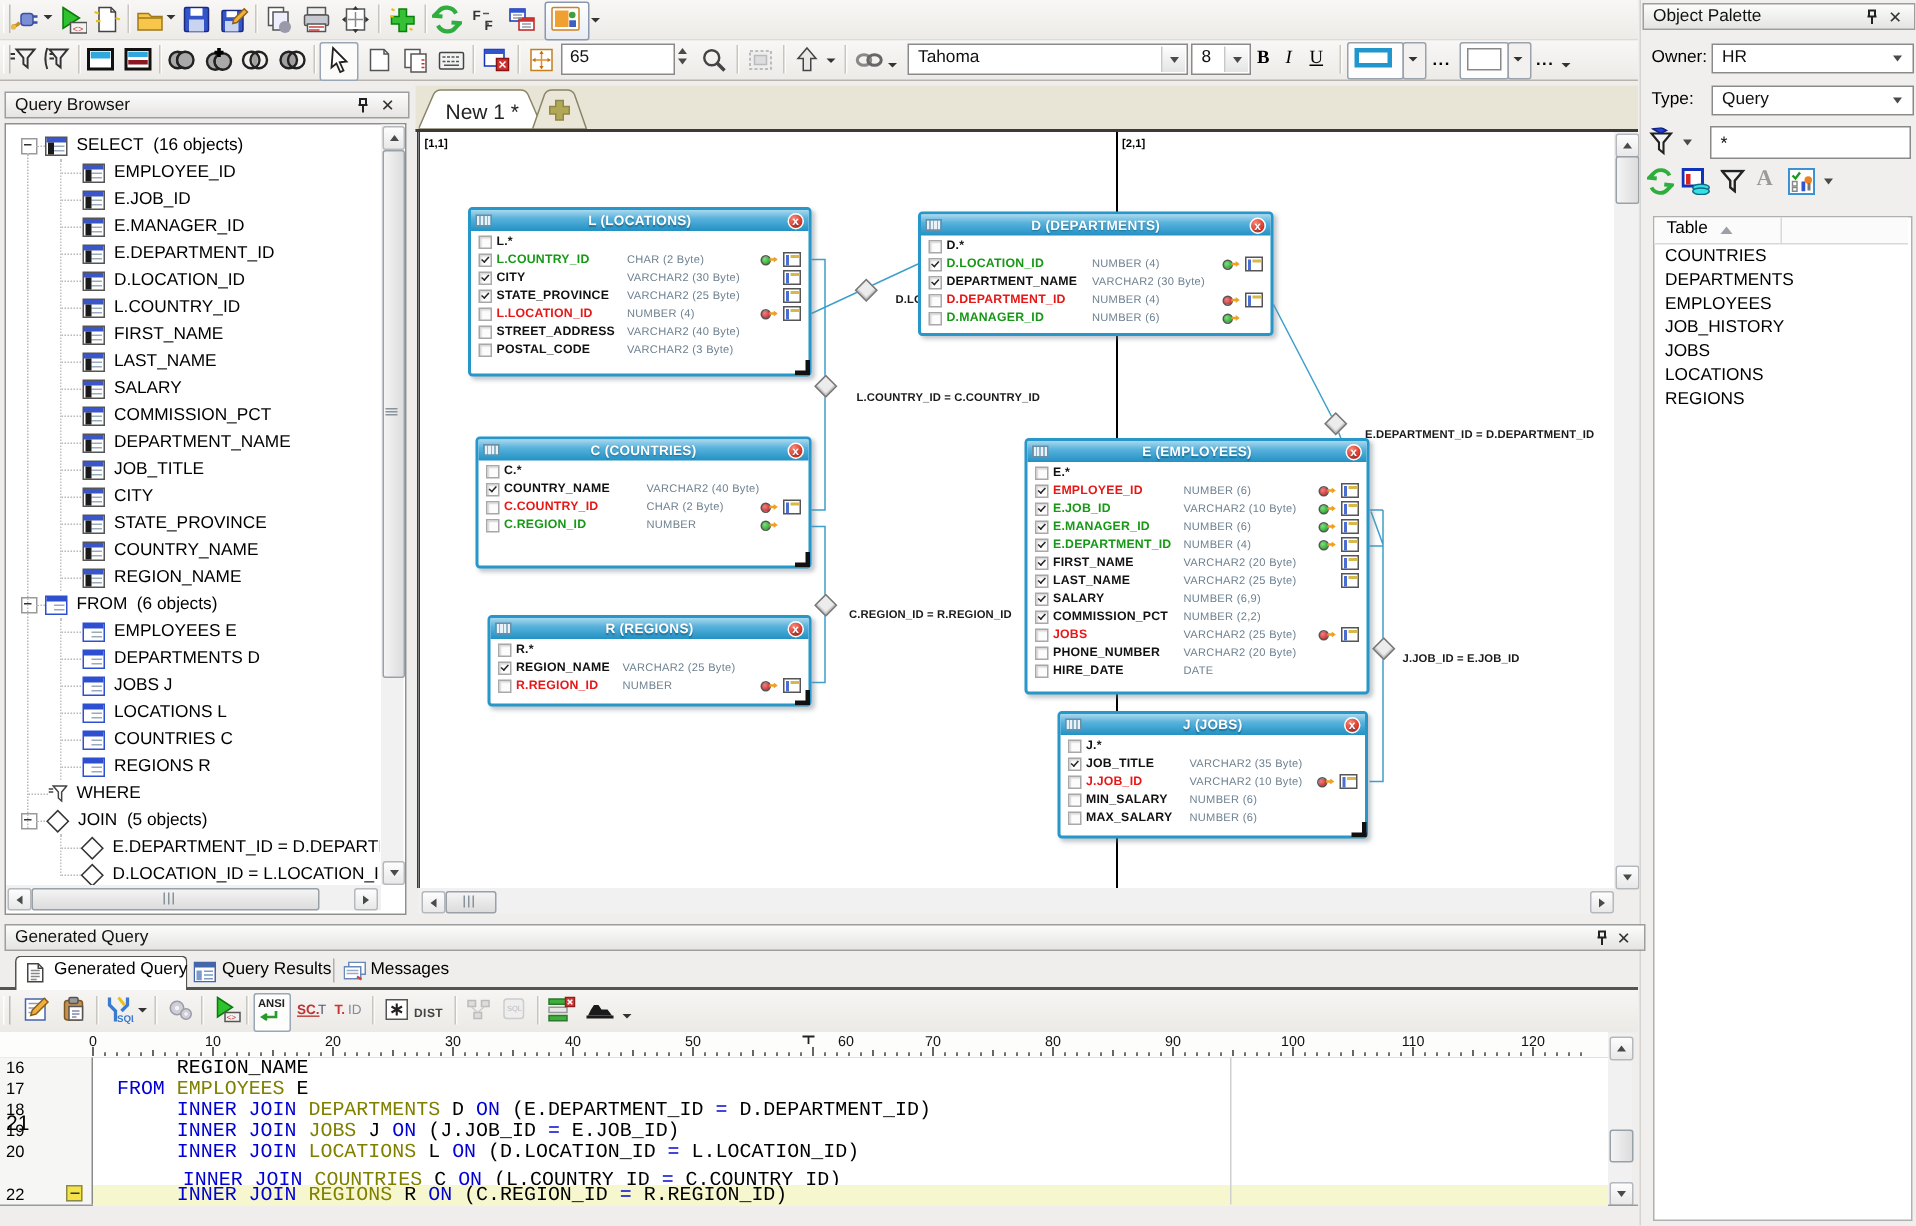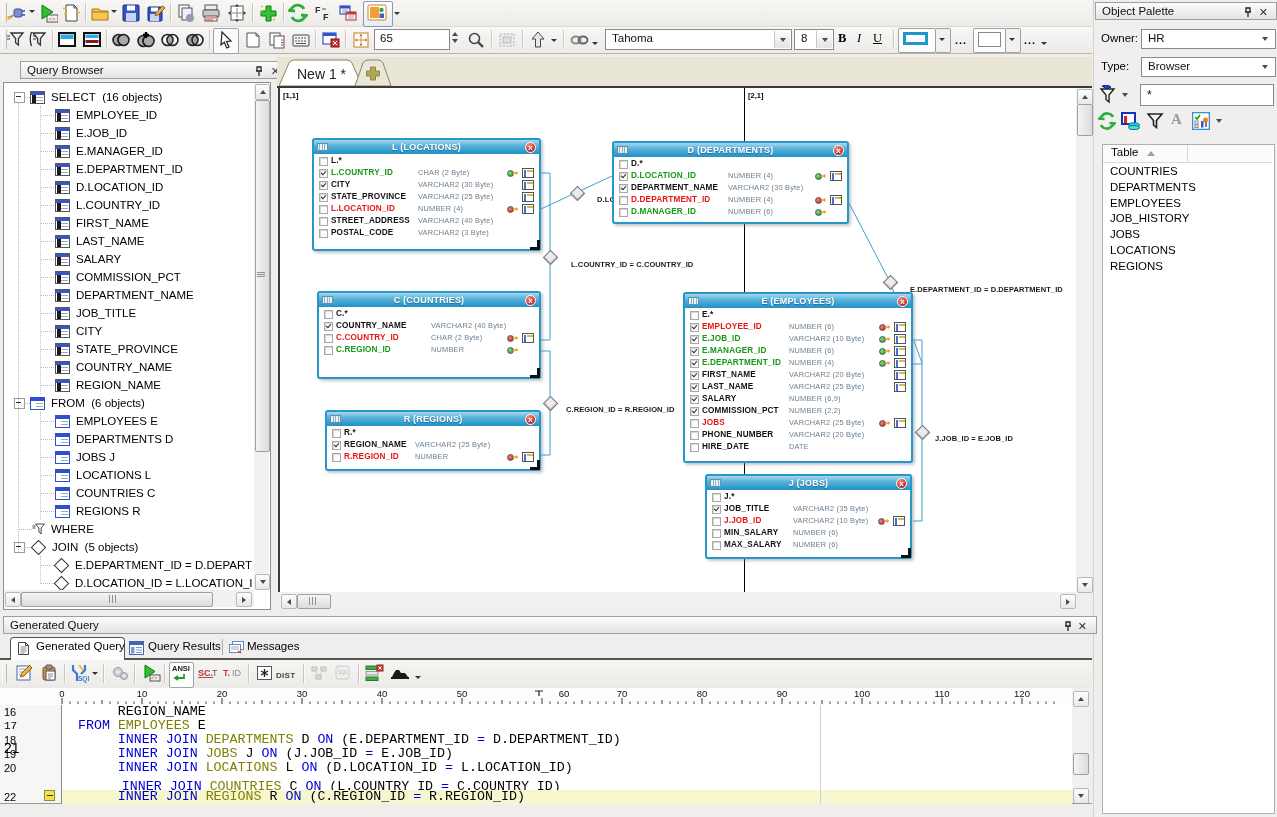--- a/index.html
+++ b/index.html
@@ -284,21 +284,21 @@
 <span class="dd" style="left:939px;top:38px"></span>
 <div class="abs" style="left:955px;top:34px;font-size:11px;font-weight:bold;letter-spacing:1px">...</div>
 <div class="btnish" style="left:973px;top:28px;width:31px;height:23px"></div>
 <div class="abs" style="left:978px;top:32px;width:21px;height:13px;border:1px solid #888;background:#fff"></div>
 <div class="btnish" style="left:1005px;top:28px;width:14px;height:23px;background:#f2f1ef"></div>
 <span class="dd" style="left:1009px;top:38px"></span>
 <div class="abs" style="left:1024px;top:34px;font-size:11px;font-weight:bold;letter-spacing:1px">...</div>
 <span class="dd" style="left:1041px;top:42px"></span>
 </div>
 
-<div class="hdr" style="left:20px;top:61px;width:262px;height:16px">Query Browser
+<div class="hdr" style="left:3px;top:61px;width:262px;height:16px">Query Browser
   <span class="pin" style="right:26px;top:3px"><svg width="9" height="11" viewBox="0 0 9 11">
         <path d="M2 1 h4 v4 h-4 z M1 5 h6 M4 5 v5" stroke="#222" stroke-width="1.3" fill="none"></path>
       </svg></span>
   <span class="xbtn" style="right:9px;top:1px">✕</span>
 </div>
 <div class="whitebox" style="left:3px;top:82px;width:266px;height:526px"></div>
 <div id="tree" style="position:absolute;left:0;top:0;width:253px;height:600px;overflow:hidden">
 <div class="ebox" style="left:14px;top:92px"></div>
 <div class="trow" style="top:88px"><span style="margin-left:30px" class="titab coltab">
         <i></i>
@@ -776,21 +776,21 @@
       </svg></span>
   <span class="xbtn" style="right:8px;top:1px">✕</span>
 </div>
 <div class="abs" style="left:1101px;top:32px;font-size:11.5px">Owner:</div>
 <div class="combo" style="left:1141px;top:29px;width:133px;height:18px">
     <span style="position:absolute;left:6px;top:2px">HR</span>
   <span class="arr dn" style="position:absolute;right:7px;top:7px"></span>
   </div>
 <div class="abs" style="left:1101px;top:60px;font-size:11.5px">Type:</div>
 <div class="combo" style="left:1141px;top:57px;width:133px;height:18px">
-    <span style="position:absolute;left:6px;top:2px">Browser</span>
+    <span style="position:absolute;left:6px;top:2px">Query</span>
   <span class="arr dn" style="position:absolute;right:7px;top:7px"></span>
   </div>
 <div id="opfilter">
 <svg class="abs" style="left:1099px;top:85px" width="18" height="19">
       <path d="M2 4 h13 l-5 6 v7 l-3 -2.5 V10 Z" fill="#f4f4f4" stroke="#222" stroke-width="1.4"></path>
       <path d="M3 1 l5 3 4 -2 -3.5 -2 z" fill="#2244cc" stroke="#112288"></path>
     </svg>
 <span class="arr dn" style="position:absolute;left:1122px;top:93px"></span>
 <div class="combo" style="left:1140px;top:84px;width:132px;height:20px">
       <span style="position:absolute;left:6px;top:3px;font-size:12px">*</span>
@@ -1095,21 +1095,21 @@
 <div class="abs" style="left:0;top:705px;width:61px;height:98px;background:#f6f6f5"></div>
 <div class="abs" style="left:61px;top:705px;width:1px;height:98px;background:#8a8a8a"></div>
 
 <div class="abs" style="left:44px;top:790px;width:11px;height:11px;background:#f3e24a;border:1px solid #8a8a4a;box-sizing:border-box">
   <span style="position:absolute;left:1.5px;top:3.5px;width:6px;height:1.5px;background:#333"></span>
   </div>
 <div class="abs" style="left:820px;top:705px;width:1px;height:98px;background:#cfcfcf;z-index:3"></div>
 <div id="codelines" style="position:relative;z-index:2">
     <div style="position:absolute;left:4px;top:706px;font-size:11px;font-family:'Liberation Sans',sans-serif;color:#000">16</div>
     <pre style="position:absolute;left:62px;top:705px;margin:0;font-family:'Liberation Mono',monospace;font-size:13.3px;line-height:14.1px;color:#000"><span>       REGION_NAME</span></pre>
-    <div style="position:absolute;left:4px;top:720.1px;font-size:11px;font-family:Liberation Mono, monospace;color:#000">17</div>
+    <div style="position:absolute;left:4px;top:720.1px;font-size:11px;font-family:Liberation Sans, sans-serif;color:#000">17</div>
     <pre style="position:absolute;left:62px;top:719.1px;margin:0;font-family:'Liberation Mono',monospace;font-size:13.3px;line-height:14.1px;color:#000"><span>  </span><span class="kw">FROM</span><span> </span><span class="tb">EMPLOYEES</span><span> E</span></pre>
     <div style="position:absolute;left:4px;top:734.2px;font-size:11px;font-family:'Liberation Sans',sans-serif;color:#000">18</div>
     <pre style="position:absolute;left:62px;top:733.2px;margin:0;font-family:'Liberation Mono',monospace;font-size:13.3px;line-height:14.1px;color:#000"><span>       </span><span class="kw">INNER JOIN</span><span> </span><span class="tb">DEPARTMENTS</span><span> D </span><span class="kw">ON</span><span> (E.DEPARTMENT_ID </span><span class="kw">=</span><span> D.DEPARTMENT_ID)</span></pre>
     <div style="position:absolute;left:4px;top:748.3000000000001px;font-size:11px;font-family:'Liberation Sans',sans-serif;color:#000">19</div>
     <pre style="position:absolute;left:62px;top:747.3000000000001px;margin:0;font-family:'Liberation Mono',monospace;font-size:13.3px;line-height:14.1px;color:#000"><span>       </span><span class="kw">INNER JOIN</span><span> </span><span class="tb">JOBS</span><span> J </span><span class="kw">ON</span><span> (J.JOB_ID </span><span class="kw">=</span><span> E.JOB_ID)</span></pre>
     <div style="position:absolute;left:4px;top:762.4000000000001px;font-size:11px;font-family:'Liberation Sans',sans-serif;color:#000">20</div>
     <pre style="position:absolute;left:62px;top:761.4000000000001px;margin:0;font-family:'Liberation Mono',monospace;font-size:13.3px;line-height:14.1px;color:#000"><span>       </span><span class="kw">INNER JOIN</span><span> </span><span class="tb">LOCATIONS</span><span> L </span><span class="kw">ON</span><span> (D.LOCATION_ID </span><span class="kw">=</span><span> L.LOCATION_ID)</span></pre>
     <div style="position:absolute;left:4px;top:740px;font-size:14px;font-family:'Liberation Sans',sans-serif;color:#000">21</div>
     <pre style="position:absolute;left:62px;top:775.5000000000001px;margin:4px;font-family:'Liberation Mono',monospace;font-size:13.3px;line-height:14.1px;color:#000"><span>       </span><span class="kw">INNER JOIN</span><span> </span><span class="tb">COUNTRIES</span><span> C </span><span class="kw">ON</span><span> (L.COUNTRY_ID </span><span class="kw">=</span><span> C.COUNTRY_ID)</span></pre>
     <div style="position:absolute;left:62px;top:789.6000000000001px;width:1010px;height:14.1px;background:#f7f7cf;"></div>

